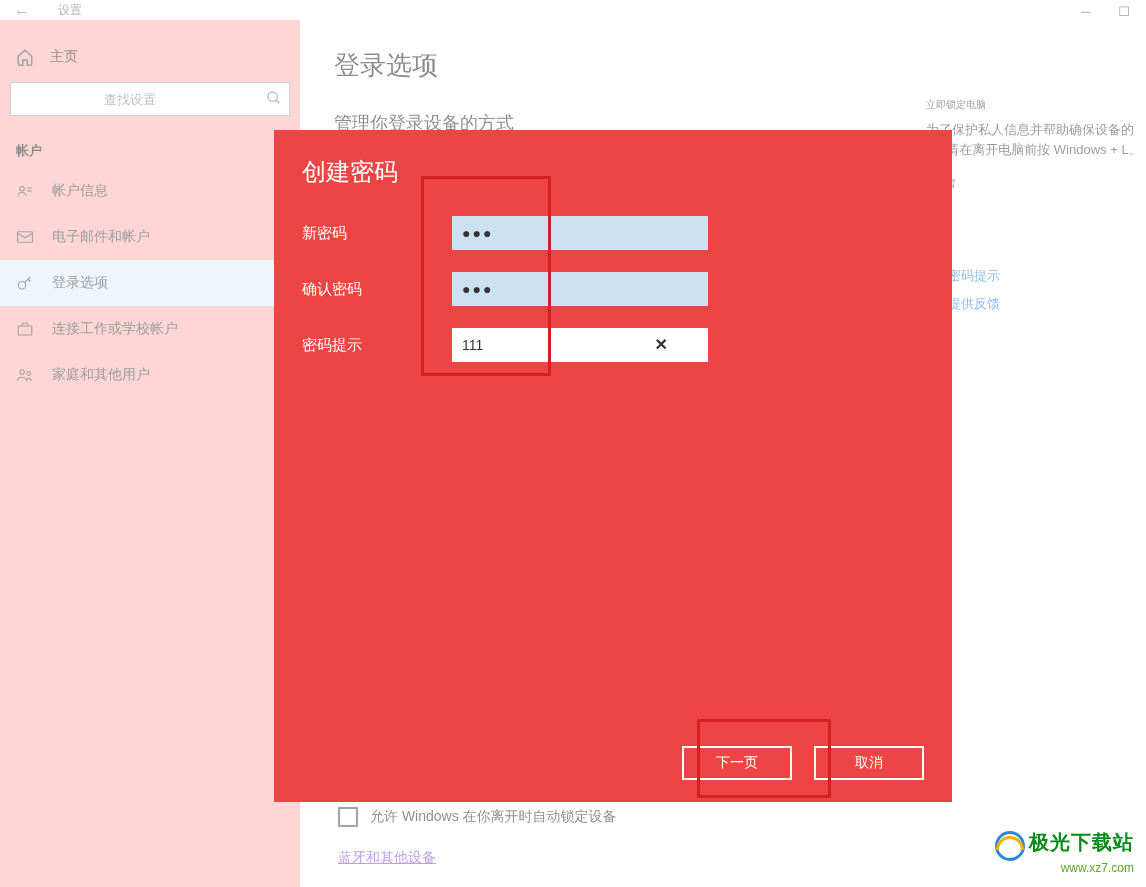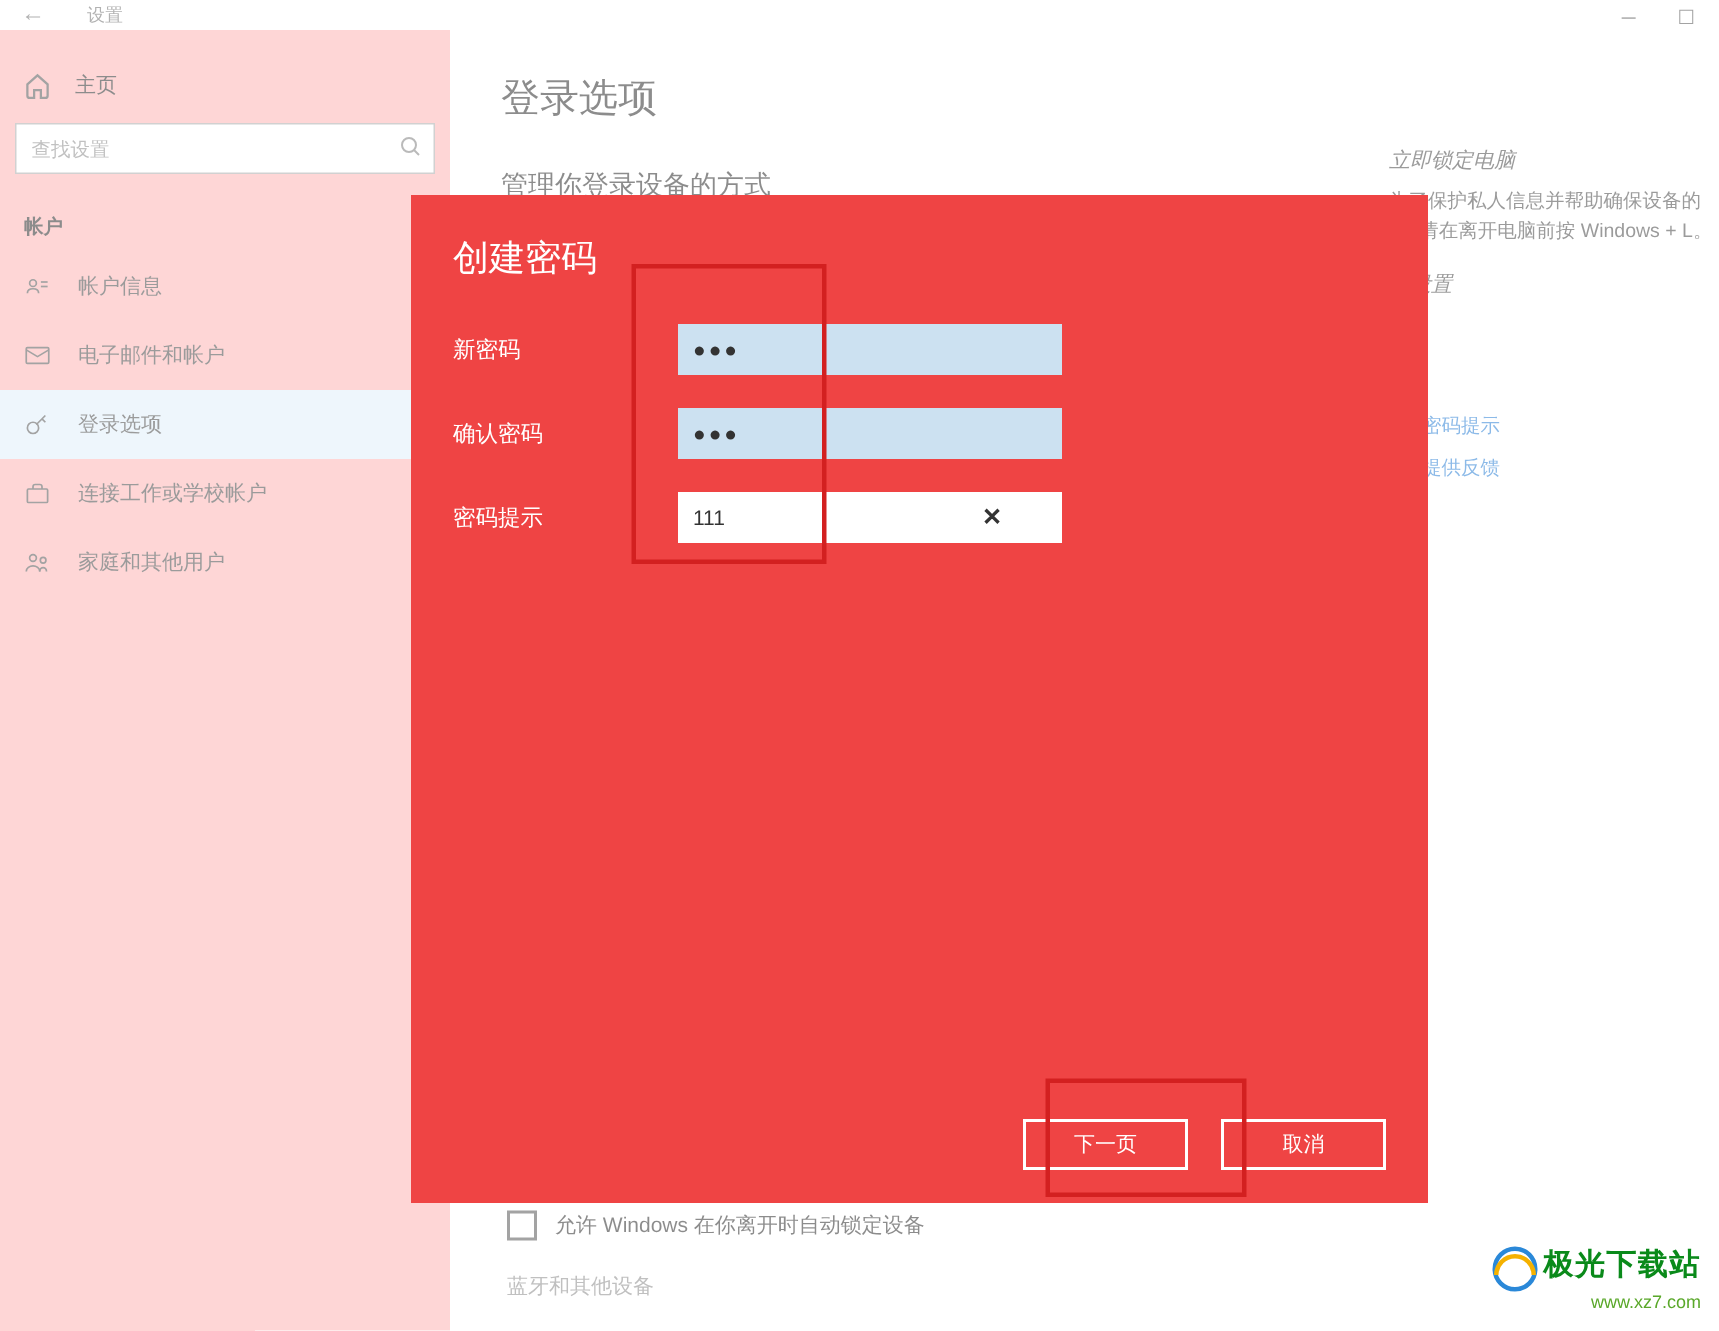--- a/index.html
+++ b/index.html
@@ -11,35 +11,35 @@
 .window-controls { position: absolute; top: 0; right: 8px; display: flex; gap: 28px; padding: 4px 8px; }
 .window-controls span { font-size: 13px; color: #333; }
 
 .content-row { display: flex; height: calc(100% - 20px); }
 
 
 .sidebar { width: 300px; background: #fca5a5; padding-top: 18px; }
 .home-row { display: flex; align-items: center; padding: 10px 16px 16px; gap: 16px; font-size: 14px; }
 .home-icon { width: 18px; height: 18px; }
 .search-wrap { margin: 0 10px 14px; position: relative; }
-.search-input { width: 100%; height: 34px; border: 1px solid #999; padding: 0 50px 0 10px; font-size: 13px; background: #fff; }
+.search-input { width: 100%; height: 34px; border: 1px solid #999; padding: 0 50px 0 10px; font-size: 13px; background: #fff; text-align: center; }
 .search-icon { position: absolute; right: 8px; top: 8px; width: 16px; height: 16px; }
 .section-hdr { font-size: 13px; font-weight: 600; padding: 12px 16px 8px; }
 .nav-item { display: flex; align-items: center; gap: 18px; padding: 14px 16px; font-size: 14px; color: #222; }
 .nav-item.active { background: #d9ecf9; }
 .nav-icon { width: 18px; height: 18px; flex-shrink: 0; }
 
 
 .main { flex: 1; padding: 28px 34px 0; position: relative; }
 .page-title { font-size: 26px; font-weight: 400; margin-bottom: 28px; }
 .sub-title { font-size: 18px; font-weight: 400; margin-bottom: 20px; }
 
 
 .aside { position: absolute; right: 0; top: 78px; width: 220px; font-size: 13px; color: #222; overflow: hidden; }
-.aside h4 { font-size: 14px; font-weight: 400; margin-bottom: 8px; font-style: italic; }
+.aside h4 { font-size: 10px; font-weight: 400; margin-bottom: 8px; }
 .aside p { line-height: 1.5; margin-bottom: 18px; }
 .aside .link { color: #0066cc; margin-bottom: 10px; display: flex; align-items: center; gap: 8px; }
 
 
 .dim { position: absolute; inset: 0; background: rgba(255,255,255,0.55); z-index: 5; }
 
 
 .modal { position: absolute; left: 274px; top: 130px; width: 678px; height: 672px; background: #ef4444; z-index: 10; color: #fff; padding: 26px 28px 22px; display: flex; flex-direction: column; }
 .modal-title { font-size: 24px; font-weight: 400; margin-bottom: 28px; }
 .form-row { display: flex; align-items: center; margin-bottom: 22px; }
@@ -54,21 +54,21 @@
 .red-box2 { position: absolute; border: 3px solid #d32020; left: 697px; top: 719px; width: 134px; height: 79px; pointer-events: none; z-index: 20; }
 
 .modal-footer { margin-top: auto; display: flex; justify-content: flex-end; gap: 22px; }
 .btn { width: 110px; height: 34px; background: transparent; border: 2px solid #fff; color: #fff; font-size: 14px; }
 .btn.primary { border-width: 2px; }
 
 
 .under-main { position: absolute; left: 338px; bottom: 20px; font-size: 14px; }
 .chk-row { display: flex; align-items: center; gap: 12px; margin-bottom: 22px; }
 .chk { width: 20px; height: 20px; border: 2px solid #333; display: inline-block; }
-.link-blue { color: #737373; }
+.link-blue { color: #6d28d9; text-decoration: underline; }
 
 
 .watermark { position: absolute; right: 12px; bottom: 12px; text-align: right; font-size: 12px; z-index: 30; }
 .watermark .l1 { color: #0a8a1a; font-weight: bold; font-size: 20px; letter-spacing: 1px; }
 .watermark .l2 { color: #5aa82a; font-size: 12px; }
 .watermark .sw { display: inline-block; width: 30px; height: 30px; border: 3px solid #2a88d8; border-radius: 50%; position: relative; vertical-align: middle; margin-right: 4px; }
 .watermark .sw::after { content: ""; position: absolute; width: 22px; height: 22px; border: 3px solid #f5b100; border-radius: 50%; left: -2px; top: 2px; clip-path: inset(0 0 50% 0); }
 
 svg { display: block; }
 </style>

